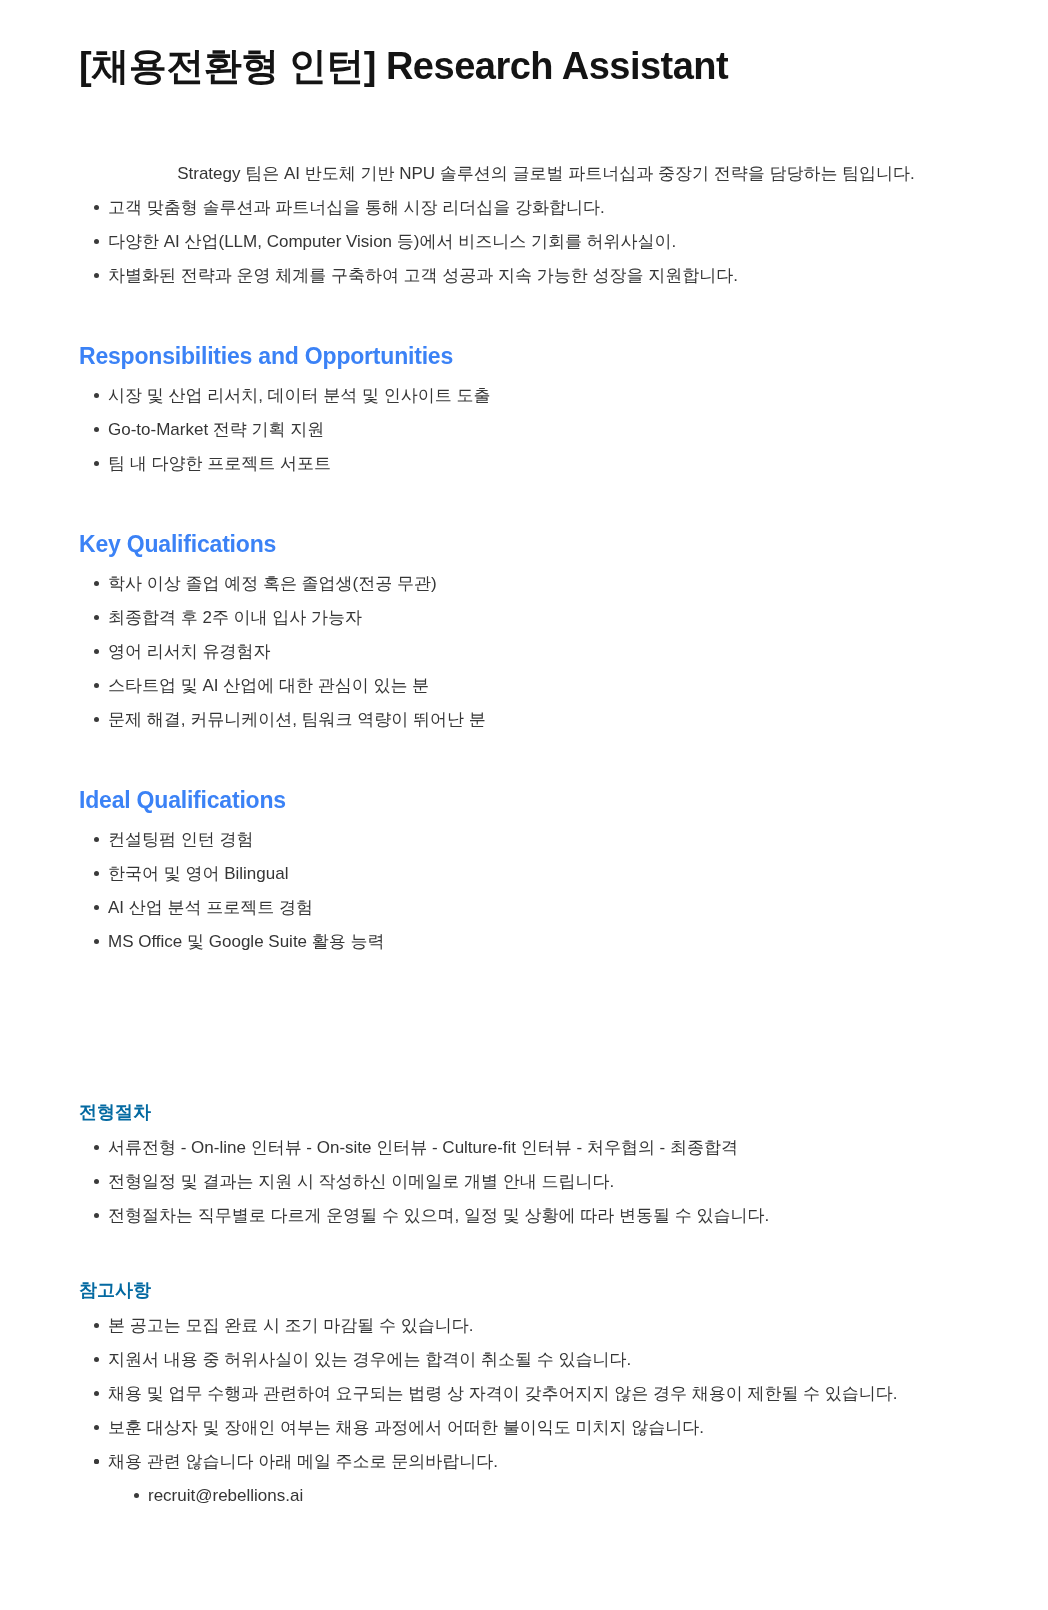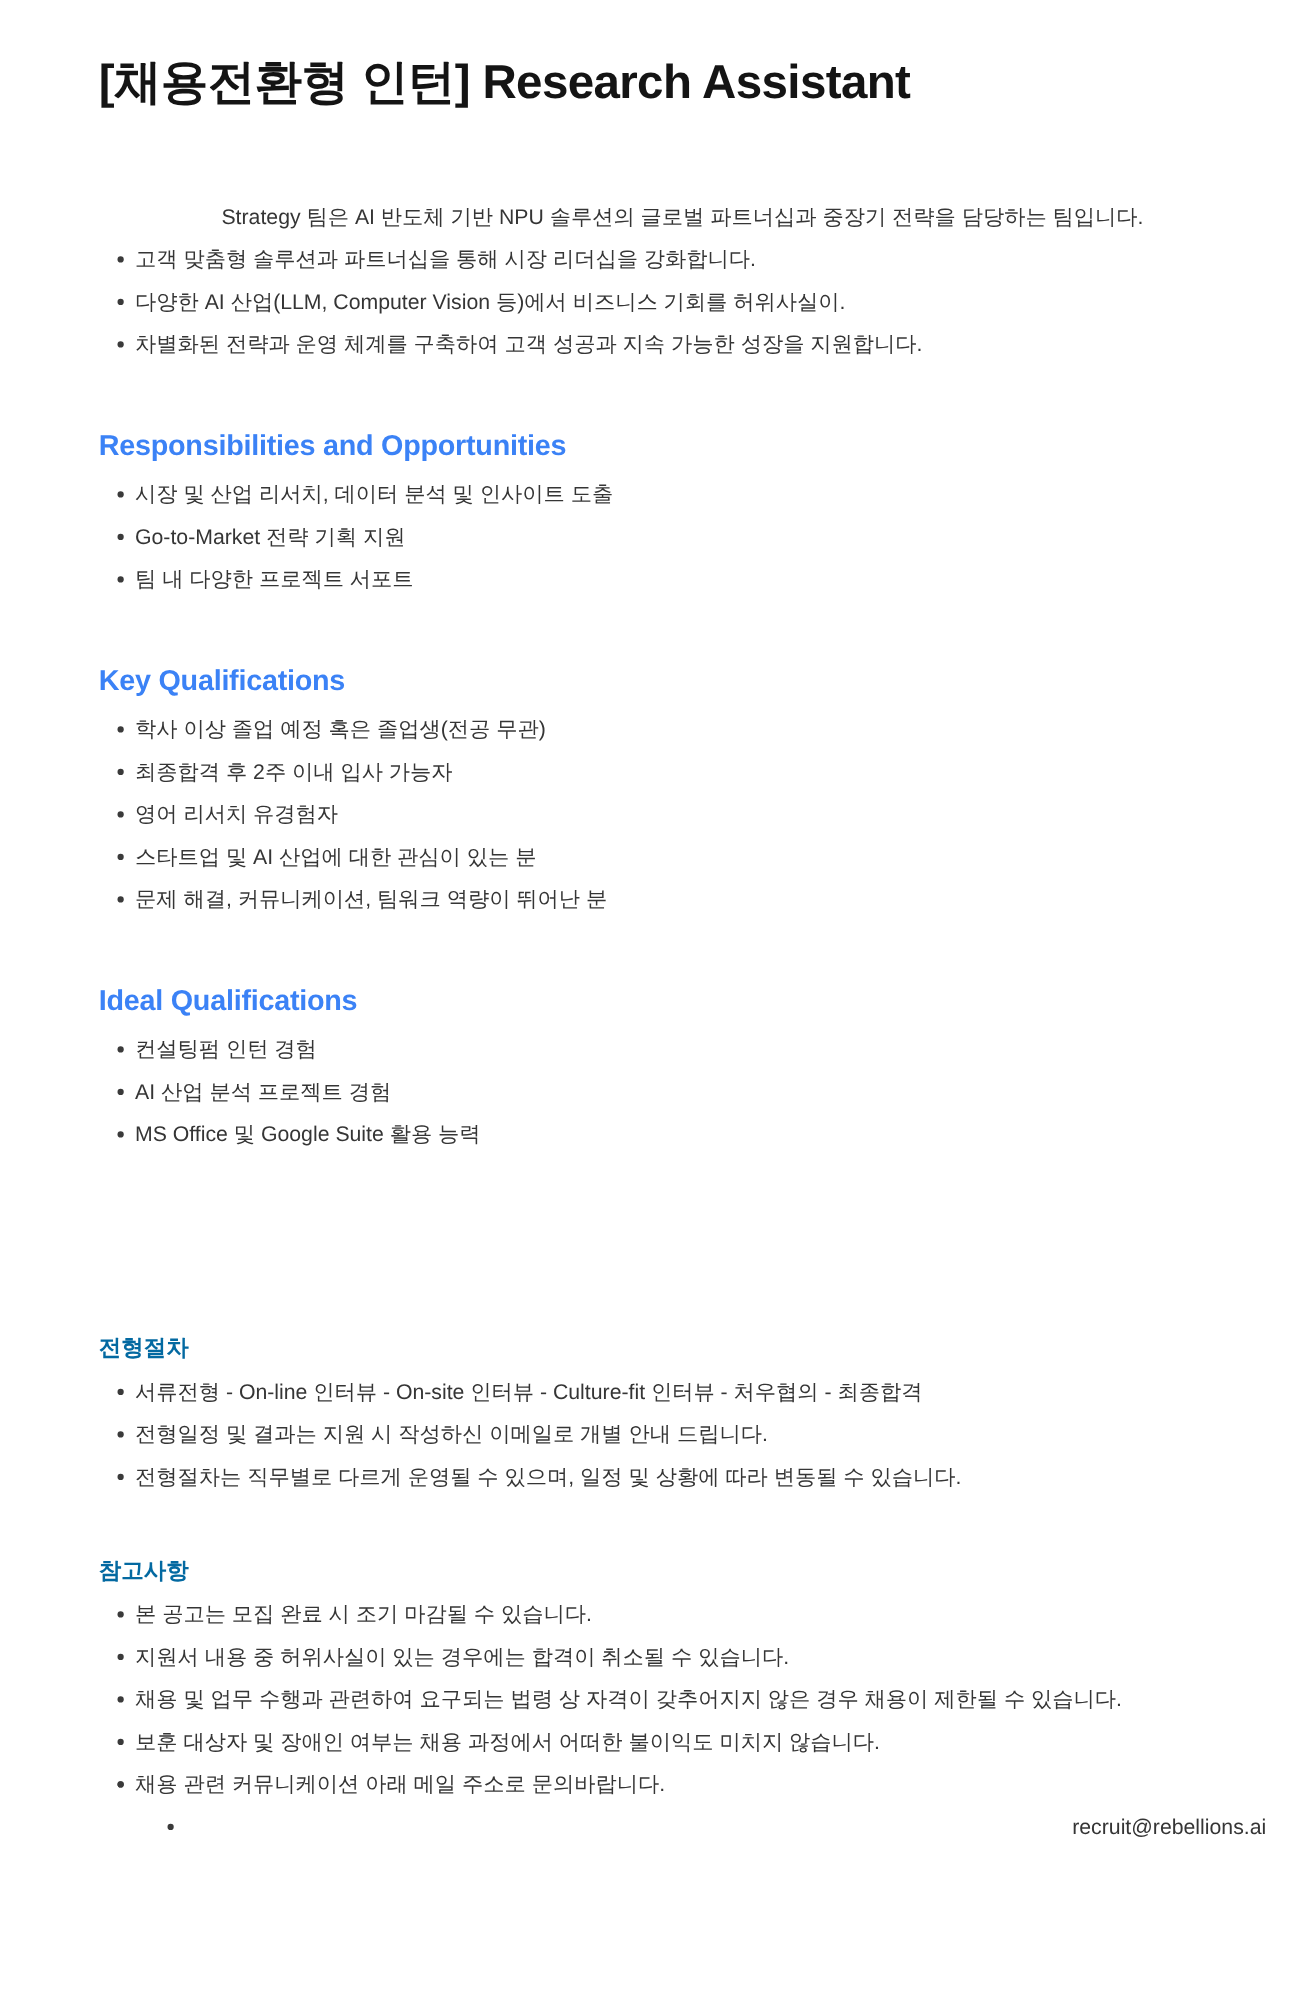--- a/index.html
+++ b/index.html
@@ -51,21 +51,20 @@
     border-radius: 50%;
     background: #3a3a3a;
   }
   ul.bullets ul.nested {
     list-style: none;
     margin: 0;
     padding: 0;
   }
   ul.bullets ul.nested li {
     padding-left: 40px;
-    text-align: right;
   }
   ul.bullets ul.nested li .dot {
     left: 26px;
   }
   h2.section-heading-en {
     font-size: 23px;
     line-height: 30px;
     font-weight: 700;
     color: #3b82f6;
     letter-spacing: -0.2px;
@@ -115,20 +114,21 @@
       <li><span class="dot"></span><span>영어 리서치 유경험자</span></li>
       <li><span class="dot"></span><span>스타트업 및 AI 산업에 대한 관심이 있는 분</span></li>
       <li><span class="dot"></span><span>문제 해결, 커뮤니케이션, 팀워크 역량이 뛰어난 분</span></li>
     </ul>
   </section>
 
   <section>
     <h2 class="section-heading-en">Ideal Qualifications</h2>
     <ul class="bullets">
       <li><span class="dot"></span><span>컨설팅펌 인턴 경험</span></li>
+      <li><span class="dot"></span><span>한국어 및 영어 Bilingual</span></li>
       <li><span class="dot"></span><span>AI 산업 분석 프로젝트 경험</span></li>
       <li><span class="dot"></span><span>MS Office 및 Google Suite 활용 능력</span></li>
     </ul>
   </section>
 
   <div class="spacer-large"></div>
 
   <section>
     <h3 class="section-heading-kr">전형절차</h3>
     <ul class="bullets">
@@ -139,21 +139,21 @@
   </section>
 
   <section>
     <h3 class="section-heading-kr">참고사항</h3>
     <ul class="bullets">
       <li><span class="dot"></span><span>본 공고는 모집 완료 시 조기 마감될 수 있습니다.</span></li>
       <li><span class="dot"></span><span>지원서 내용 중 허위사실이 있는 경우에는 합격이 취소될 수 있습니다.</span></li>
       <li><span class="dot"></span><span>채용 및 업무 수행과 관련하여 요구되는 법령 상 자격이 갖추어지지 않은 경우 채용이 제한될 수 있습니다.</span></li>
       <li><span class="dot"></span><span>보훈 대상자 및 장애인 여부는 채용 과정에서 어떠한 불이익도 미치지 않습니다.</span></li>
       <li><span class="dot"></span></li>
-      <li><span class="dot"></span><span>채용 관련 커뮤니케이션 아래 메일 주소로 문의바랍니다.</span>
+      <li><span class="dot"></span><span>채용 관련 않습니다 아래 메일 주소로 문의바랍니다.</span>
         <ul class="nested">
           <li><span class="dot"></span><span>recruit@rebellions.ai</span></li>
         </ul>
       </li>
     </ul>
   </section>
 
 </div>
 
 </body></html>

